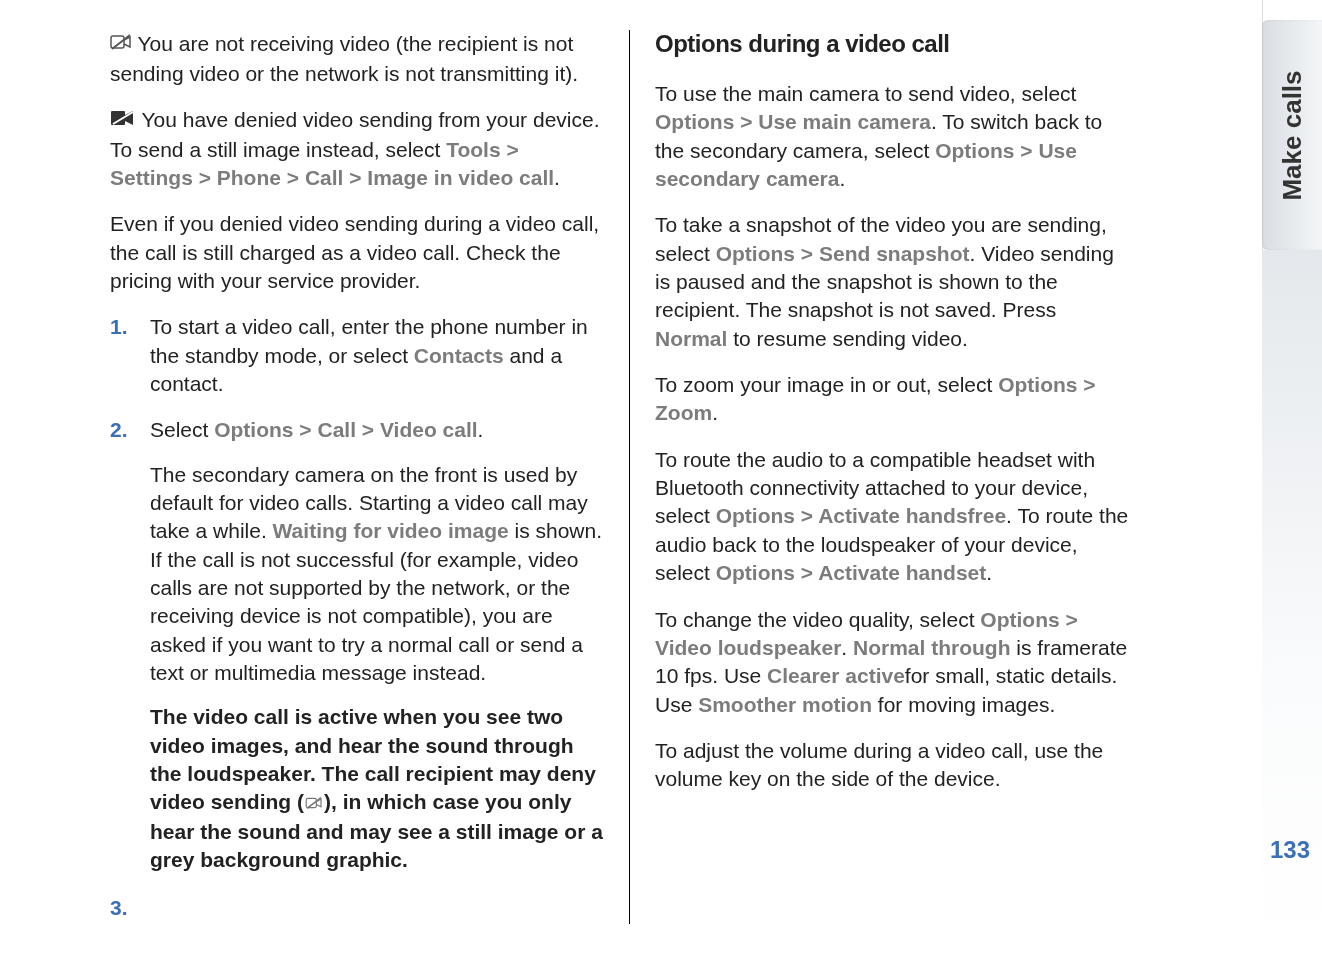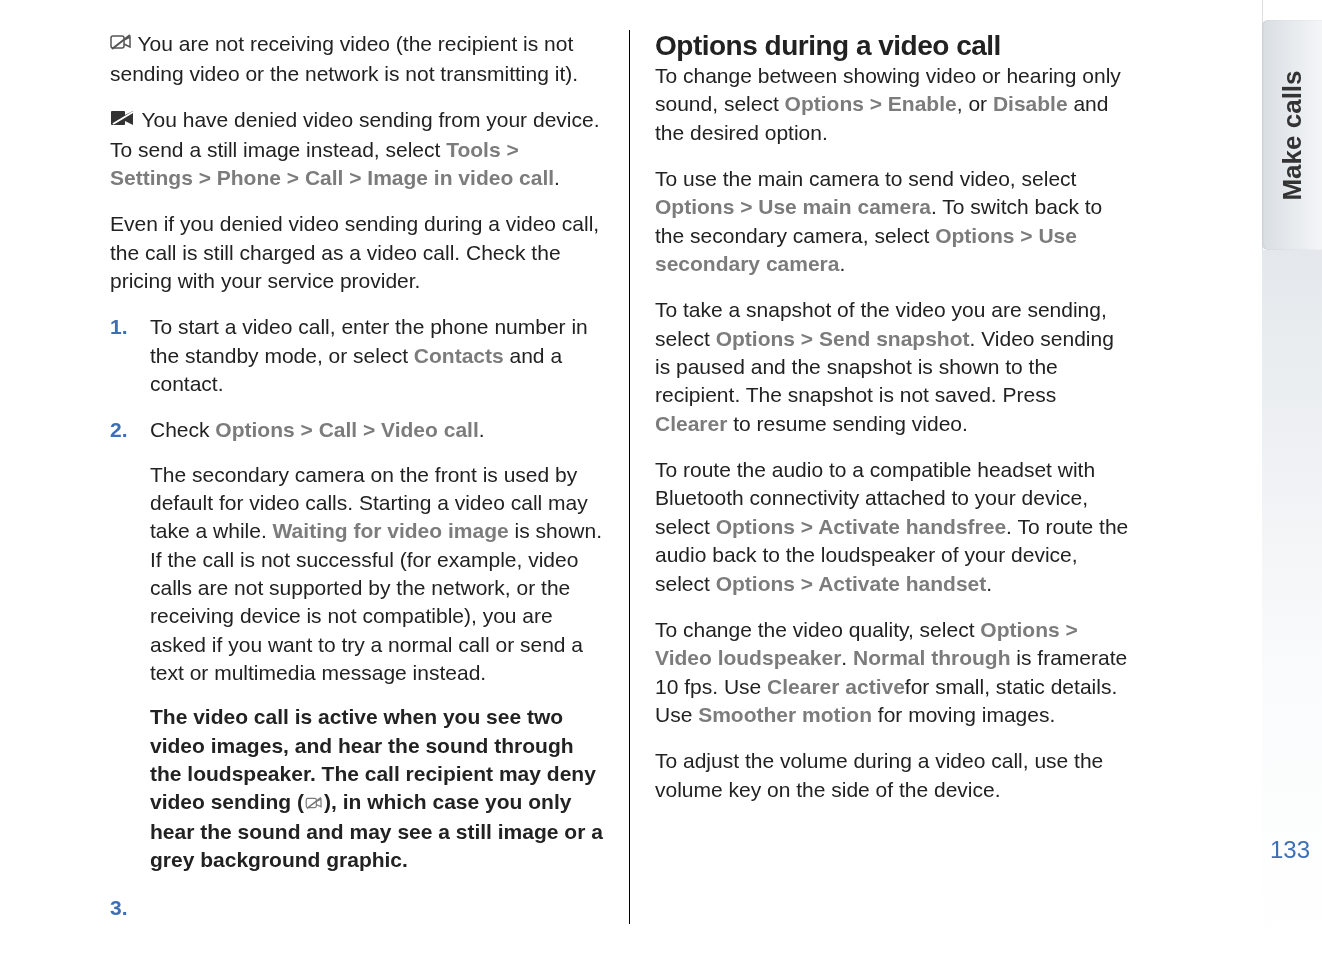--- a/index.html
+++ b/index.html
@@ -16,21 +16,21 @@
     padding: 30px 20px 30px 110px;
     gap: 0;
   }
   .col {
     width: 520px;
     padding-right: 20px;
   }
   .col.left { border-right: 1.5px solid #000; padding-right: 25px;}
   .col.right { padding-left: 25px; border: none;}
   p, li { font-size: 21px; line-height: 1.35; margin-bottom: 18px; }
-  h1 { font-size: 28px; font-weight: bold; letter-spacing: -0.5px;}
+  h1 { font-size: 24px; font-weight: bold; margin-bottom: 22px; letter-spacing: -0.5px;}
   .ui { color: #7c7c7c; font-weight: bold; }
   .sep { color: #7c7c7c; font-weight: bold; }
   .listnum { color: #3b6fb6; font-weight: bold; display: inline-block; width: 28px; vertical-align: top;}
   ol { list-style: none; padding-left: 0;}
   ol li { position: relative; padding-left: 40px; }
   ol li .listnum { position: absolute; left: 0; top: 0;}
   .icon { display: inline-block; vertical-align: middle; position: relative; top: -1px;}
   .sidebar {
     width: 60px;
     background: #fff;
@@ -64,21 +64,21 @@
     bottom: 0;
     right: 0;
     width: 60px;
     background: linear-gradient(180deg, #e4e8ec 0%, #fafbfc 60%, #fff 100%);
   }
   .pagenum {
     position: absolute;
     right: 12px;
     bottom: 90px;
     font-size: 24px;
-    font-weight: normal;
+    font-weight: bold;
     color: #3b6fb6;
   }
   .subp { margin-bottom: 16px; }
 </style>
 </head>
 <body>
 
 <div class="page">
   <div class="columns">
 
@@ -106,21 +106,21 @@
       <p>Even if you denied video sending during a video call, the call is still charged as a video call. Check the pricing with your service provider.</p>
 
       <ol>
         <li>
           <span class="listnum">1.</span>
           <span>To start a video call, enter the phone number in the standby mode, or select </span><span class="ui">Contacts</span><span> and a contact.</span>
         </li>
         <li>
           <span class="listnum">2.</span>
           <div class="subp">
-            <span>Check </span><span class="ui">Options</span><span class="sep"> &gt; </span><span class="ui">Call</span><span class="sep"> &gt; </span><span class="ui">Video call</span>.
+            <span>Select </span><span class="ui">Options</span><span class="sep"> &gt; </span><span class="ui">Call</span><span class="sep"> &gt; </span><span class="ui">Video call</span>.
           </div>
           <div class="subp">
             <span>The secondary camera on the front is used by default for video calls. Starting a video call may take a while. </span><span class="ui">Waiting for video image</span><span> is shown. If the call is not successful (for example, video calls are not supported by the network, or the receiving device is not compatible), you are asked if you want to try a normal call or send a text or multimedia message instead.</span>
           </div>
           <div class="subp" style="margin-bottom:19px;font-weight:bold;">
             <span>The video call is active when you see two video images, and hear the sound through the loudspeaker. The call recipient may deny video sending (</span><span class="icon">
               <svg width="20" height="14" viewBox="0 0 22 18">
                   <rect x="1" y="3" width="13" height="12" rx="2" fill="none" stroke="#777" stroke-width="1.5"></rect>
                   <path d="M14 7 L20 4 L20 14 L14 11" fill="none" stroke="#777" stroke-width="1.5"></path>
                   <line x1="2" y1="16" x2="20" y2="2" stroke="#777" stroke-width="2"></line>
@@ -130,32 +130,32 @@
         </li>
         <li style="margin-bottom:0;">
           <span class="listnum">3.</span>
         </li>
       </ol>
     </div>
 
     <div class="col right">
       <h1>Options during a video call</h1>
 
-      <p>
-        <span>To change between showing video or hearing only sound, select </span><span class="ui">Options</span><span class="sep"> &gt; </span><span class="ui">Enable</span><span>, or </span><span class="ui">Disable</span><span> and the desired option.</span>
-      </p>
 
       <p>
         <span>To use the main camera to send video, select </span><span class="ui">Options</span><span class="sep"> &gt; </span><span class="ui">Use main camera</span><span>. To switch back to the secondary camera, select </span><span class="ui">Options</span><span class="sep"> &gt; </span><span class="ui">Use secondary camera</span>.
       </p>
 
       <p>
-        <span>To take a snapshot of the video you are sending, select </span><span class="ui">Options</span><span class="sep"> &gt; </span><span class="ui">Send snapshot</span><span>. Video sending is paused and the snapshot is shown to the recipient. The snapshot is not saved. Press </span><span class="ui">Clearer</span><span> to resume sending video.</span>
+        <span>To take a snapshot of the video you are sending, select </span><span class="ui">Options</span><span class="sep"> &gt; </span><span class="ui">Send snapshot</span><span>. Video sending is paused and the snapshot is shown to the recipient. The snapshot is not saved. Press </span><span class="ui">Normal</span><span> to resume sending video.</span>
       </p>
 
+      <p>
+        <span>To zoom your image in or out, select </span><span class="ui">Options</span><span class="sep"> &gt; </span><span class="ui">Zoom</span>.
+      </p>
 
       <p>
         <span>To route the audio to a compatible headset with Bluetooth connectivity attached to your device, select </span><span class="ui">Options</span><span class="sep"> &gt; </span><span class="ui">Activate handsfree</span><span>. To route the audio back to the loudspeaker of your device, select </span><span class="ui">Options</span><span class="sep"> &gt; </span><span class="ui">Activate handset</span>.
       </p>
 
       <p>
         <span>To change the video quality, select </span><span class="ui">Options</span><span class="sep"> &gt; </span><span class="ui">Video loudspeaker</span>. <span class="ui">Normal through</span><span> is framerate 10 fps. Use </span><span class="ui">Clearer active</span><span>for small, static details. Use </span><span class="ui">Smoother motion</span><span> for moving images.</span>
       </p>
 
       <p style="margin-bottom:4px;">To adjust the volume during a video call, use the volume key on the side of the device.</p>

